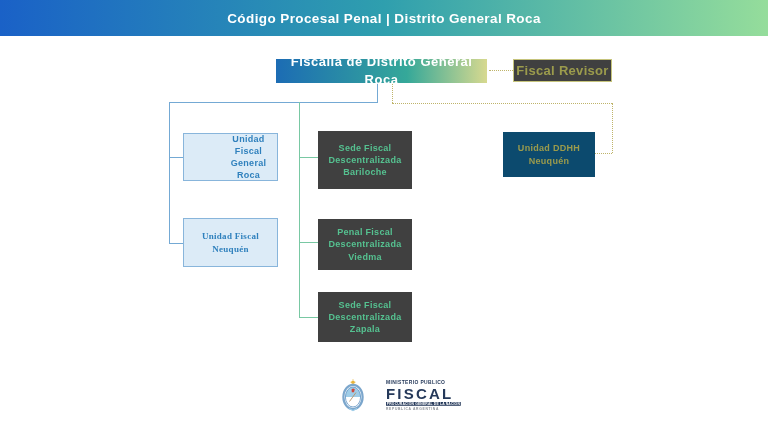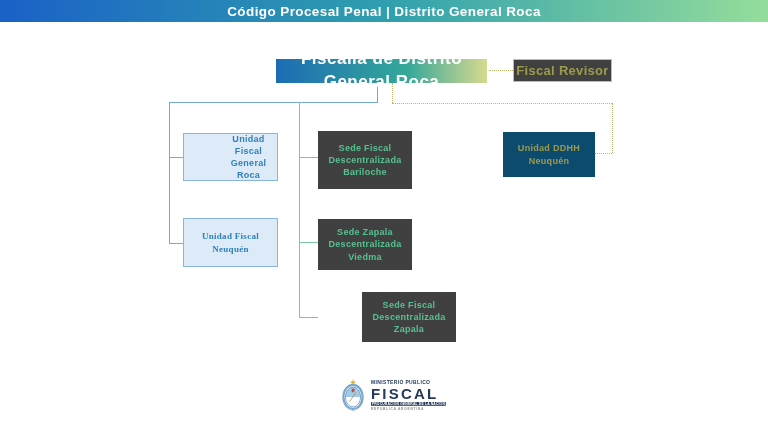--- a/index.html
+++ b/index.html
@@ -6,76 +6,76 @@
   html, body { width: 768px; height: 432px; }
   body {
     font-family: "Liberation Sans", sans-serif;
     background: #ffffff;
     position: relative;
     overflow: hidden;
   }
 
   
   .header {
-    position: absolute; left: 0; top: 0; width: 768px; height: 22px;
+    position: absolute; left: 0; top: 0; width: 768px; height: 36px;
     background: linear-gradient(90deg, #1a61c7 0%, #2f9fae 50%, #95dd9b 100%);
     display: flex; align-items: center; justify-content: center; text-align: right;
   }
   .header-title {
     color: #ffffff; font-size: 13.5px; font-weight: bold; letter-spacing: 0.4px;
   }
 
   
   .box {
     position: absolute; display: flex; align-items: center; justify-content: center;
     text-align: center; font-weight: bold; letter-spacing: 0.3px; line-height: 1.35;
   }
   .box > span { display: inline-block; }
 
   .root-box {
     left: 276px; top: 59px; width: 211px; height: 24px;
     background: linear-gradient(90deg, #1c6cb4 0%, #35a899 62%, #d7d98f 100%);
-    color: #ffffff; font-size: 17px; letter-spacing: 0.5px;
+    color: #ffffff; font-size: 13px; letter-spacing: 0.5px;
   }
   .revisor-box {
     left: 513px; top: 59px; width: 99px; height: 23px;
     background: #404040; border: 1px solid #c6c47c; color: #9b9b4c; font-size: 13px;
   }
   .blue-box {
     background: #dcebf7; border: 1px solid #88b5db; color: #2f80bd; font-size: 9px;
   }
   .blue-box > span { max-width: 72px; }
   .uf-roca   { left: 183px; top: 133px; width: 95px; height: 48px; padding-left: 36px; }
   .uf-neuquen{ left: 183px; top: 218px; width: 95px; height: 49px; font-family: Liberation Serif, serif; }
   .green-box {
     background: #404040; color: #55c190; font-size: 9px;
   }
   .green-box > span { max-width: 82px; }
   .sede-bariloche { left: 318px; top: 131px; width: 94px; height: 58px; }
   .sede-viedma    { left: 318px; top: 219px; width: 94px; height: 51px; }
-  .sede-zapala    { left: 318px; top: 292px; width: 94px; height: 50px; margin-left: 44px; }
+  .sede-zapala    { left: 318px; top: 292px; width: 94px; height: 50px; }
   .ddhh-box {
     left: 503px; top: 132px; width: 92px; height: 45px;
     background: #0c4a6e; color: #9b9b4c; font-size: 9px;
   }
   .ddhh-box > span { max-width: 72px; }
 
   
   .line { position: absolute; }
   .h-blue { border-top: 1px solid #74a9d4; height: 0; }
   .v-blue { border-left: 1px solid #74a9d4; width: 0; }
   .h-teal { border-top: 1px solid #79c8a3; height: 0; }
   .v-teal { border-left: 1px solid #79c8a3; width: 0; }
   .h-dot  { border-top: 1px dotted #bfb46a; height: 0; }
   .v-dot  { border-left: 1px dotted #bfb46a; width: 0; }
 
   
   .logo {
     position: absolute; left: 340px; top: 379px;
-    display: flex; align-items: center; gap: 5px;
+    display: flex; align-items: center; gap: 20px;
   }
   .logo-text { display: flex; flex-direction: column; align-items: flex-start; }
   .logo-line1 {
     font-size: 8px; transform: scale(0.62); transform-origin: left top;
     font-weight: bold; color: #25395a; letter-spacing: 0.6px; height: 6px; white-space: nowrap;
   }
   .logo-line2 {
     font-size: 15px; font-weight: 800; color: #25395a; letter-spacing: 2.2px;
     line-height: 1; margin-top: 0px; white-space: nowrap;
   }
@@ -128,21 +128,21 @@
 
 <div class="box blue-box uf-neuquen">
   <span>Unidad Fiscal Neuquén</span>
 </div>
 
 <div class="box green-box sede-bariloche">
   <span>Sede Fiscal Descentralizada Bariloche</span>
 </div>
 
 <div class="box green-box sede-viedma">
-  <span>Sede Zapala Descentralizada Viedma</span>
+  <span>Penal Fiscal Descentralizada Viedma</span>
 </div>
 
 <div class="box green-box sede-zapala">
   <span>Sede Fiscal Descentralizada Zapala</span>
 </div>
 
 <div class="box ddhh-box">
   <span>Unidad DDHH Neuquén</span>
 </div>
 

